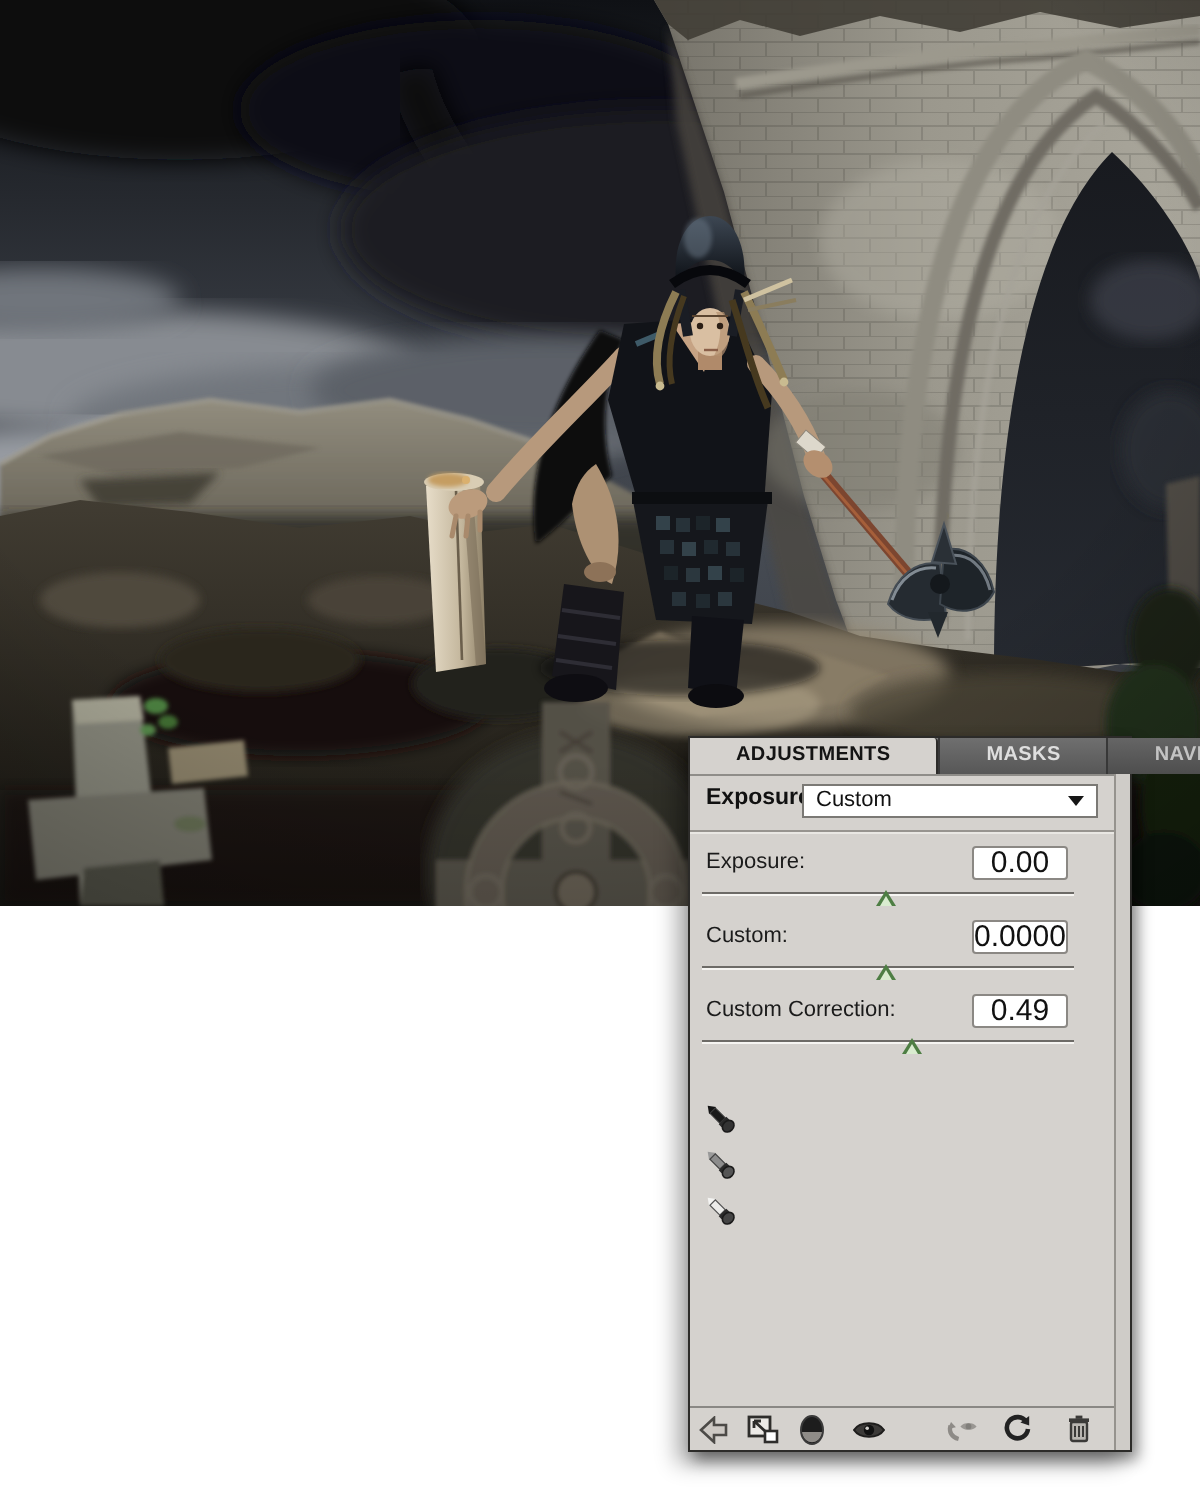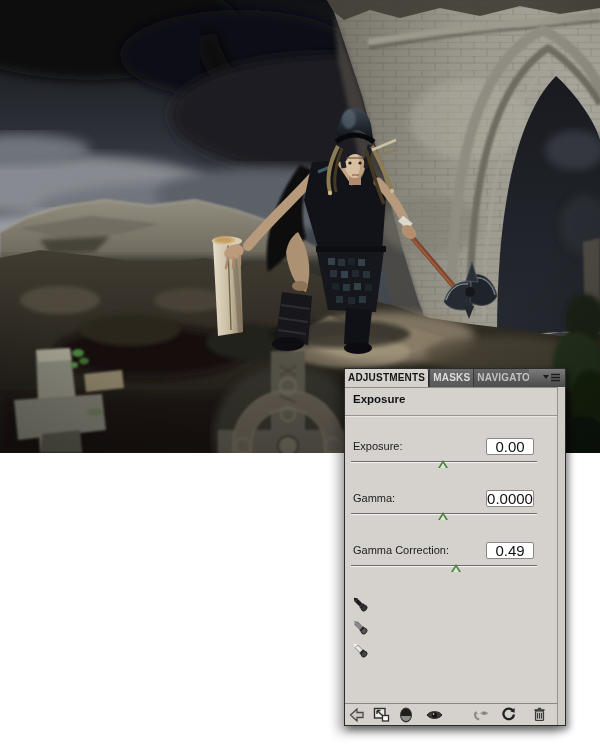--- a/index.html
+++ b/index.html
@@ -7,40 +7,40 @@
        font-family:"Liberation Sans","DejaVu Sans",sans-serif;}
   .photo{position:absolute;left:0;top:0;width:600px;height:453px;display:block;}
 
   
   .panel{position:absolute;left:344px;top:368px;width:222px;height:358px;
          background:#d5d2ce;border:1px solid #2c2b29;box-sizing:border-box;
          box-shadow:-6px 6px 10px rgba(0,0,0,0.30), 3px 4px 7px rgba(0,0,0,0.45);}
   .tabbar{height:18px;display:flex;align-items:stretch;
           background:linear-gradient(#7c7c7c,#494949);
           border-bottom:1px solid #8f8d89;font-size:10px;font-weight:bold;}
-  .tab{line-height:18px;padding:0 3px;white-space:nowrap;letter-spacing:0.2px;}
+  .tab{line-height:18px;padding:0 23px;white-space:nowrap;letter-spacing:0.2px;}
   .tab-active{background:#d5d2ce;color:#141414;border-right:1px solid #2c2b29;
               border-top-right-radius:2px;}
   .tab-masks{background:linear-gradient(#6f6f6f,#575757);color:#dedede;
              border-left:1px solid #383838;border-right:1px solid #383838;}
   .tab-navigator{background:linear-gradient(#656565,#4e4e4e);color:#c3c3c3;
                  flex:0 0 52px;overflow:hidden;padding-right:0;}
   .panel-menu{margin-left:auto;display:flex;align-items:center;padding:0 5px 0 3px;cursor:default;}
 
   .content{position:absolute;left:0;top:18px;right:8px;bottom:22px;}
   .preset-row{position:relative;height:24px;}
   .adj-title{position:absolute;left:8px;top:6px;font-size:11.5px;font-weight:bold;color:#111;}
   .dropdown{position:absolute;left:56px;top:5px;width:148px;height:17px;background:#fff;
             border:1px solid #7b7975;box-sizing:border-box;font-size:11px;line-height:15px;
             padding-left:6px;color:#111;}
   .dd-arrow{position:absolute;right:6px;top:5px;width:0;height:0;
             border:4px solid transparent;border-top:5px solid #161616;}
   .sep{height:1px;background:#97948f;box-shadow:0 1px 0 #e9e7e3;margin-top:4px;}
 
-  .ctrl{position:relative;height:30px;margin:22px 8px 0;}
+  .ctrl{position:relative;height:30px;margin:7px 8px 0;}
   .ctrl-label{position:absolute;left:0;top:2px;font-size:11px;color:#1b1b1b;}
   .valbox{position:absolute;right:15px;top:0;width:46px;height:15px;background:#fff;
           border:1px solid #8b8884;border-radius:2px;font-size:15px;line-height:15px;
           text-align:center;color:#111;}
   .slider{position:absolute;left:-2px;right:12px;top:21px;height:10px;}
   .track{position:absolute;left:0;right:0;top:2px;height:1px;background:#6d6b67;
          border-bottom:1px solid #f6f5f2;}
   .thumb{position:absolute;top:1px;margin-left:-5px;width:0;height:0;
          border-left:5px solid transparent;border-right:5px solid transparent;
          border-bottom:8px solid #4e7e44;}
@@ -306,43 +306,47 @@
       <svg width="17" height="10" viewBox="0 0 17 10">
         <path d="M0,2 L6,2 L3,6 Z" fill="#1c1c1c"></path>
         <path d="M8,1.5 H17 M8,4.5 H17 M8,7.5 H17" stroke="#1c1c1c" stroke-width="1.6"></path>
       </svg>
     </div>
   </div>
 
   <div class="content">
     <div class="preset-row">
       <span class="adj-title">Exposure</span>
+      <div class="dropdown">
+        <span>Custom</span>
+        <span class="dd-arrow"></span>
+      </div>
     </div>
     <div class="sep"></div>
 
     <div class="ctrl">
       <span class="ctrl-label">Exposure:</span>
       <div class="valbox">0.00</div>
       <div class="slider">
         <div class="track"></div>
         <div class="thumb" style="left: 49.5%;"></div>
       </div>
     </div>
 
     <div class="ctrl">
-      <span class="ctrl-label">Gamma:</span>
+      <span class="ctrl-label">Custom:</span>
       <div class="valbox">0.0000</div>
       <div class="slider">
         <div class="track"></div>
         <div class="thumb" style="left: 49.5%;"></div>
       </div>
     </div>
 
     <div class="ctrl">
-      <span class="ctrl-label">Gamma Correction:</span>
+      <span class="ctrl-label">Custom Correction:</span>
       <div class="valbox">0.49</div>
       <div class="slider">
         <div class="track"></div>
         <div class="thumb" style="left: 56.6%;"></div>
       </div>
     </div>
 
     <div class="droppers">
       <svg class="dropper" viewBox="0 0 19 19">
         <g transform="rotate(-45 9.5 9.5)">

